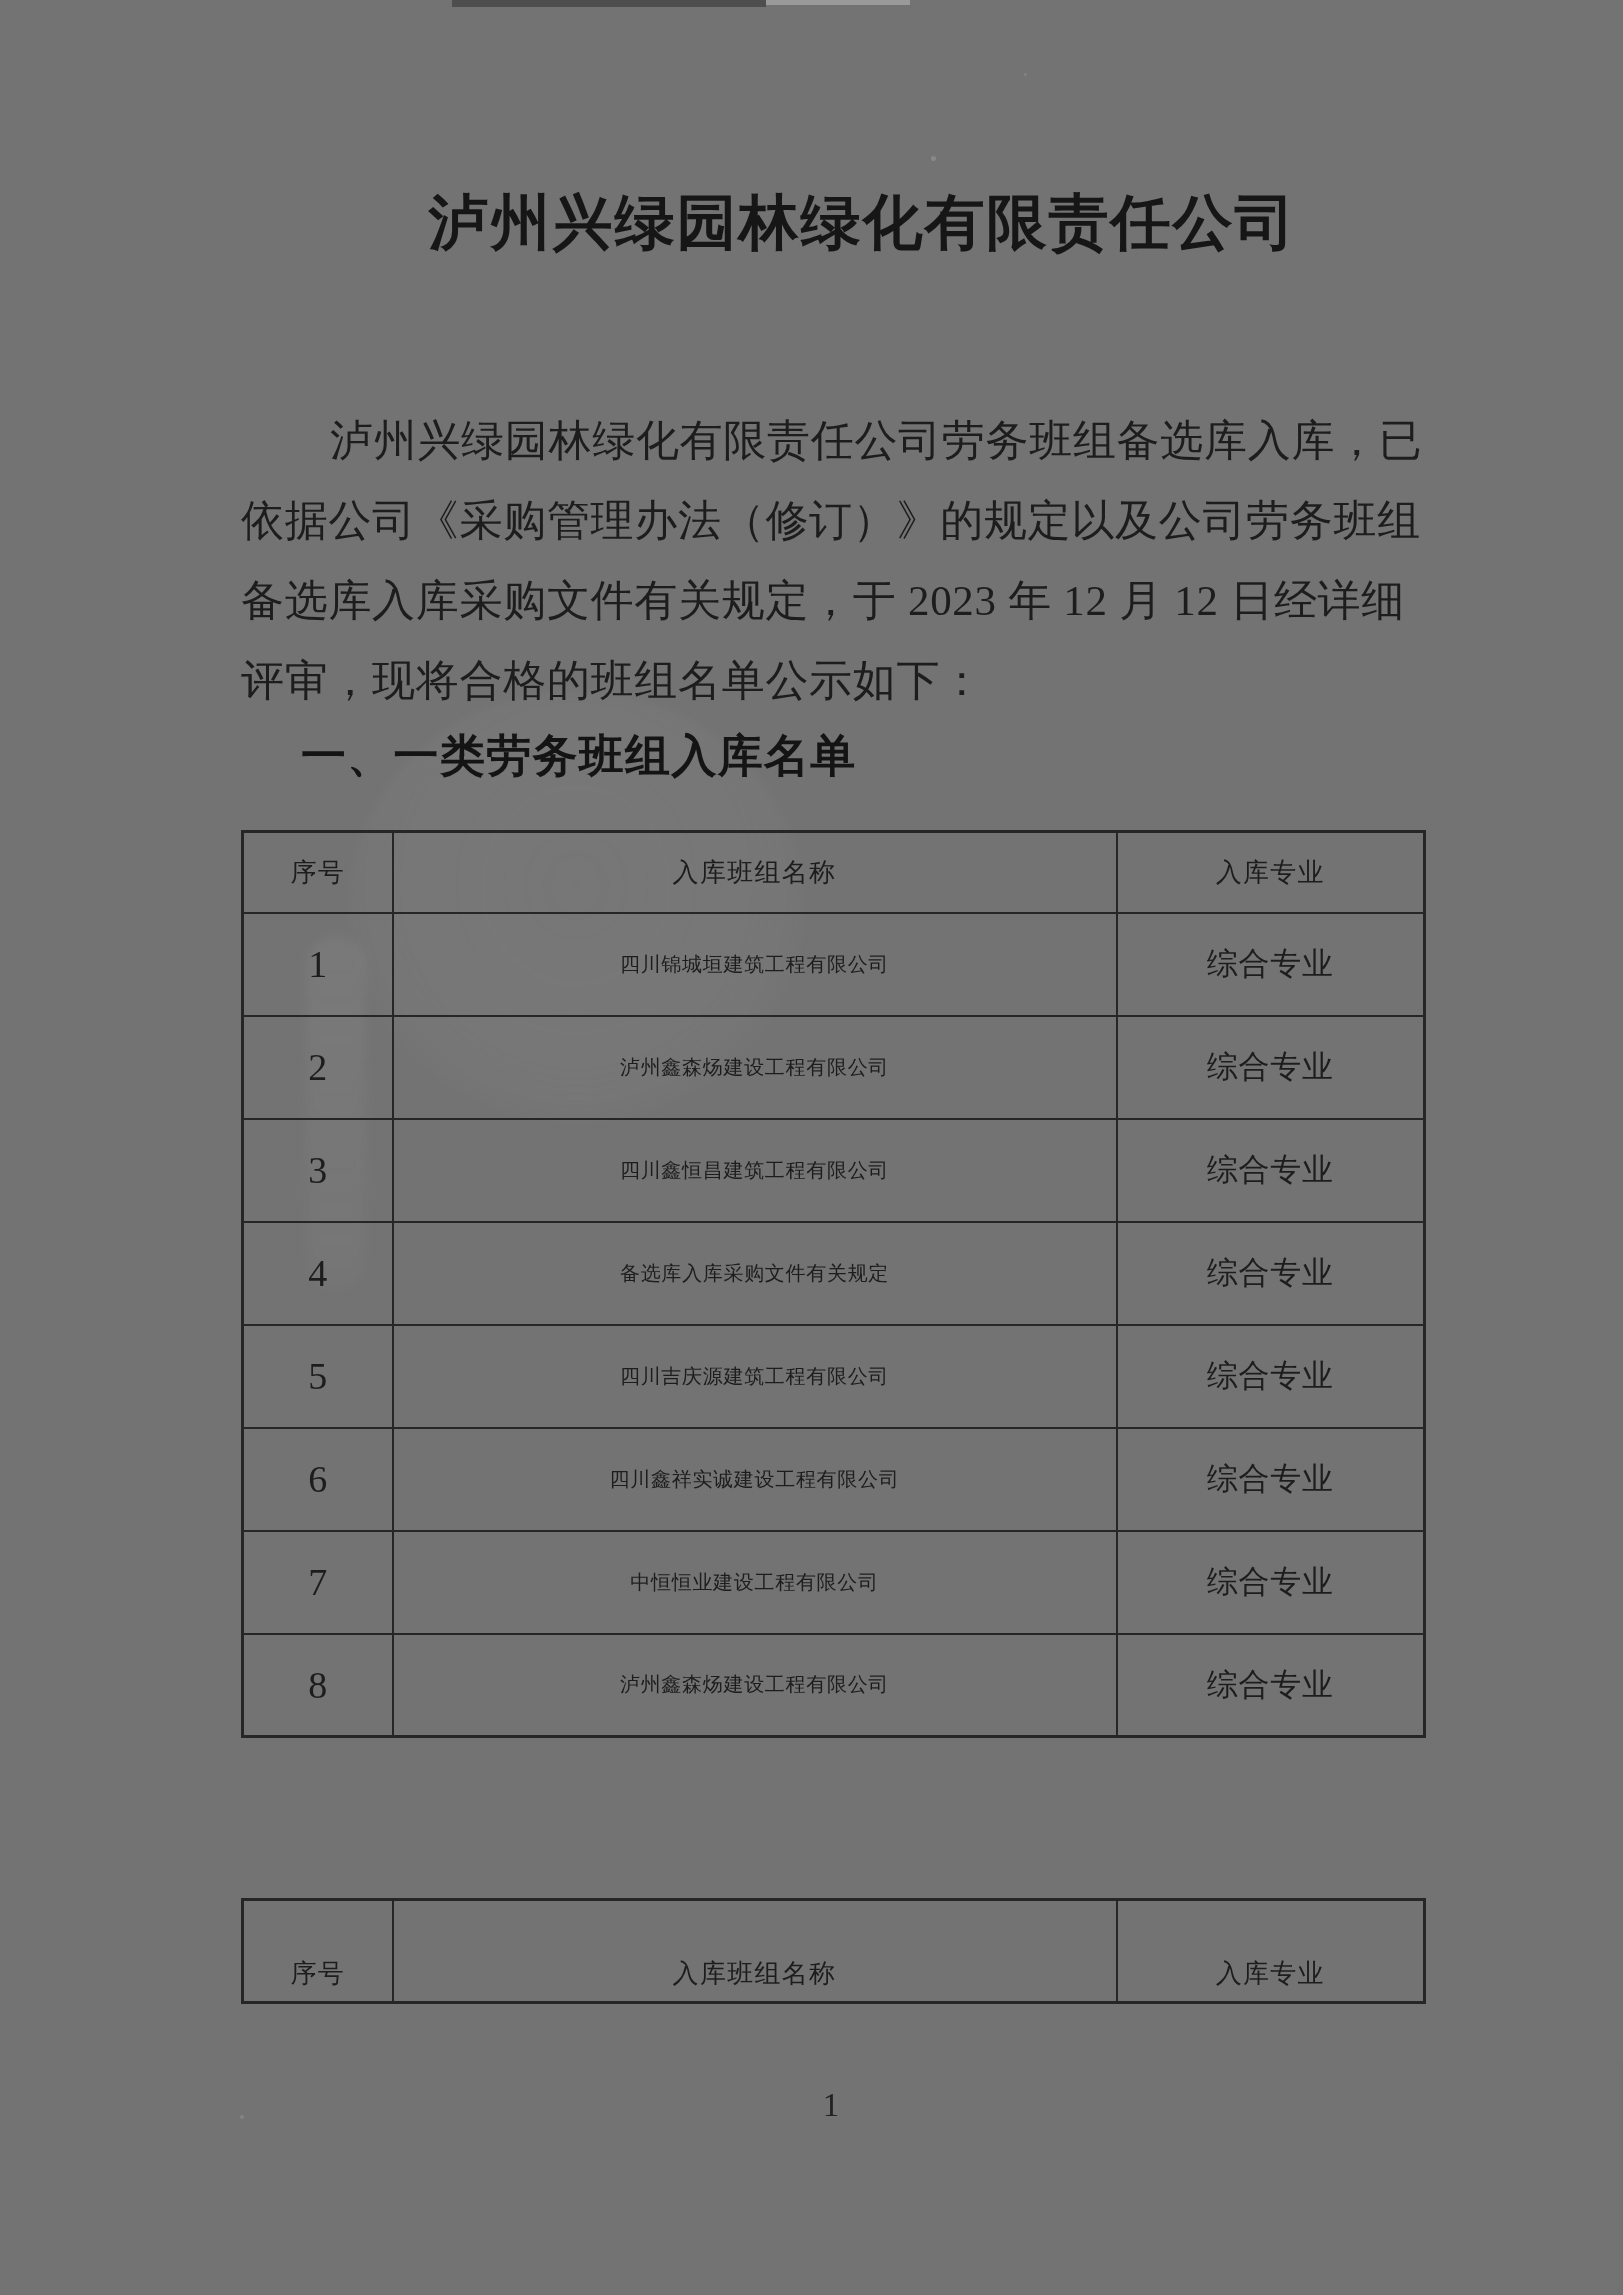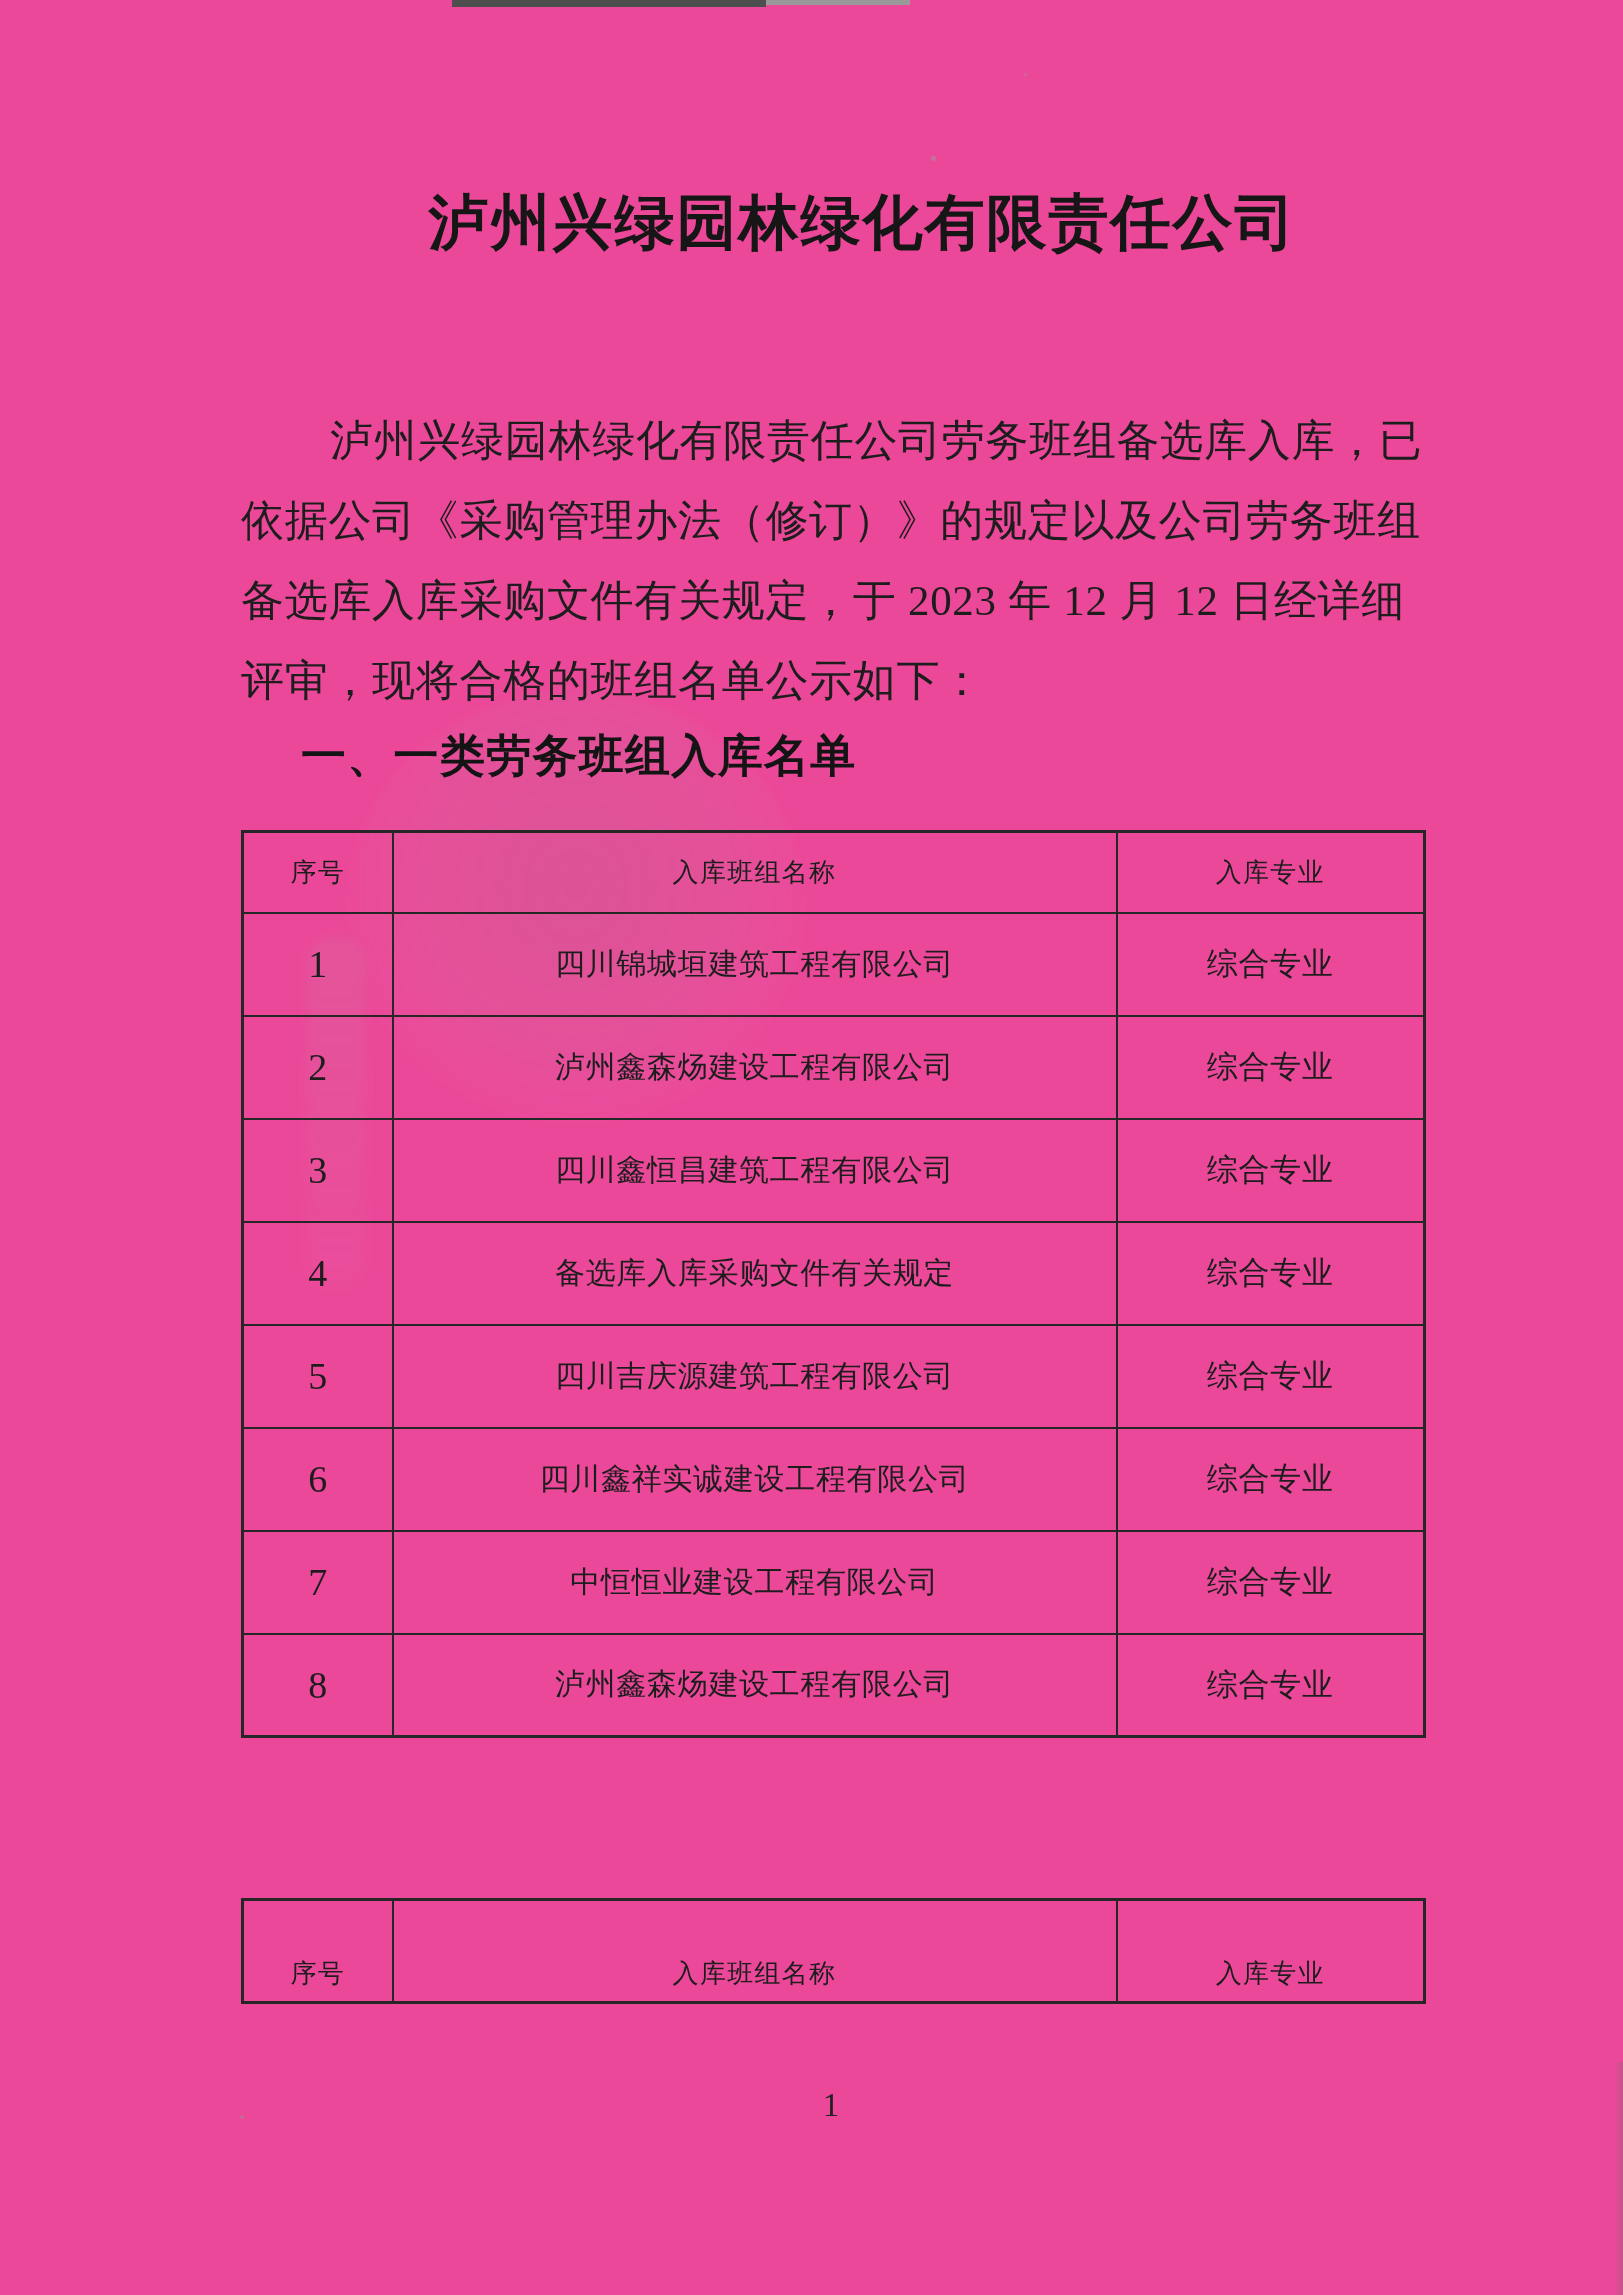--- a/index.html
+++ b/index.html
@@ -1,19 +1,19 @@
 <!DOCTYPE html>
 <html lang="zh" style="font-size:10.5px"><head>
 <meta charset="utf-8">
 <style>
   html,body{margin:0;padding:0;background:#ffffff;}
   .page{
     position:relative;
     width:1623px;height:2295px;
-    background:#ec4899;
+    background:#737373;
     overflow:hidden;
     color:#1d1d1d;
     font-family:"Liberation Serif","DejaVu Serif",serif;
   }
 
   
   .top-artifact-dark{position:absolute;left:452px;top:0;width:314px;height:6.5px;background:#4e4e4e;}
   .top-artifact-light{position:absolute;left:766px;top:0;width:144px;height:4.6px;background:#9a9a9a;}
   .edge-shadow{position:absolute;right:0;top:2062px;width:9.2px;height:234px;
     background:linear-gradient(90deg,rgba(0,0,0,0),rgba(110,110,110,.35));}
@@ -77,21 +77,21 @@
   }
   #table1{top:830px;}
   #table1 tr.hdr{height:81px;}
   #table1 tr.data{height:103px;}
   #table2{top:1898px;}
   #table2 tr.hdr{height:103px;}
   #table2 th{vertical-align:bottom;padding-bottom:10.5px;}
 
   .th-text{font-size:26px;letter-spacing:1.3px;}
   .cell-no{font-size:38px;font-family:"Liberation Serif","DejaVu Serif",serif;}
-  .cell-name{font-size:30px;letter-spacing:0.7px;white-space:nowrap;margin-left:48px;}
+  .cell-name{font-size:20px;letter-spacing:0.7px;white-space:nowrap;margin-left:48px;}
   .cell-spec{font-size:31px;letter-spacing:0.7px;}
 
   
   .page-num{
     position:absolute;top:2089px;left:39px;width:1584px;text-align:center;
     font-size:33px;line-height:33px;font-family:"Liberation Serif","DejaVu Serif",serif;
     color:#222;
   }
 </style>
 </head>

